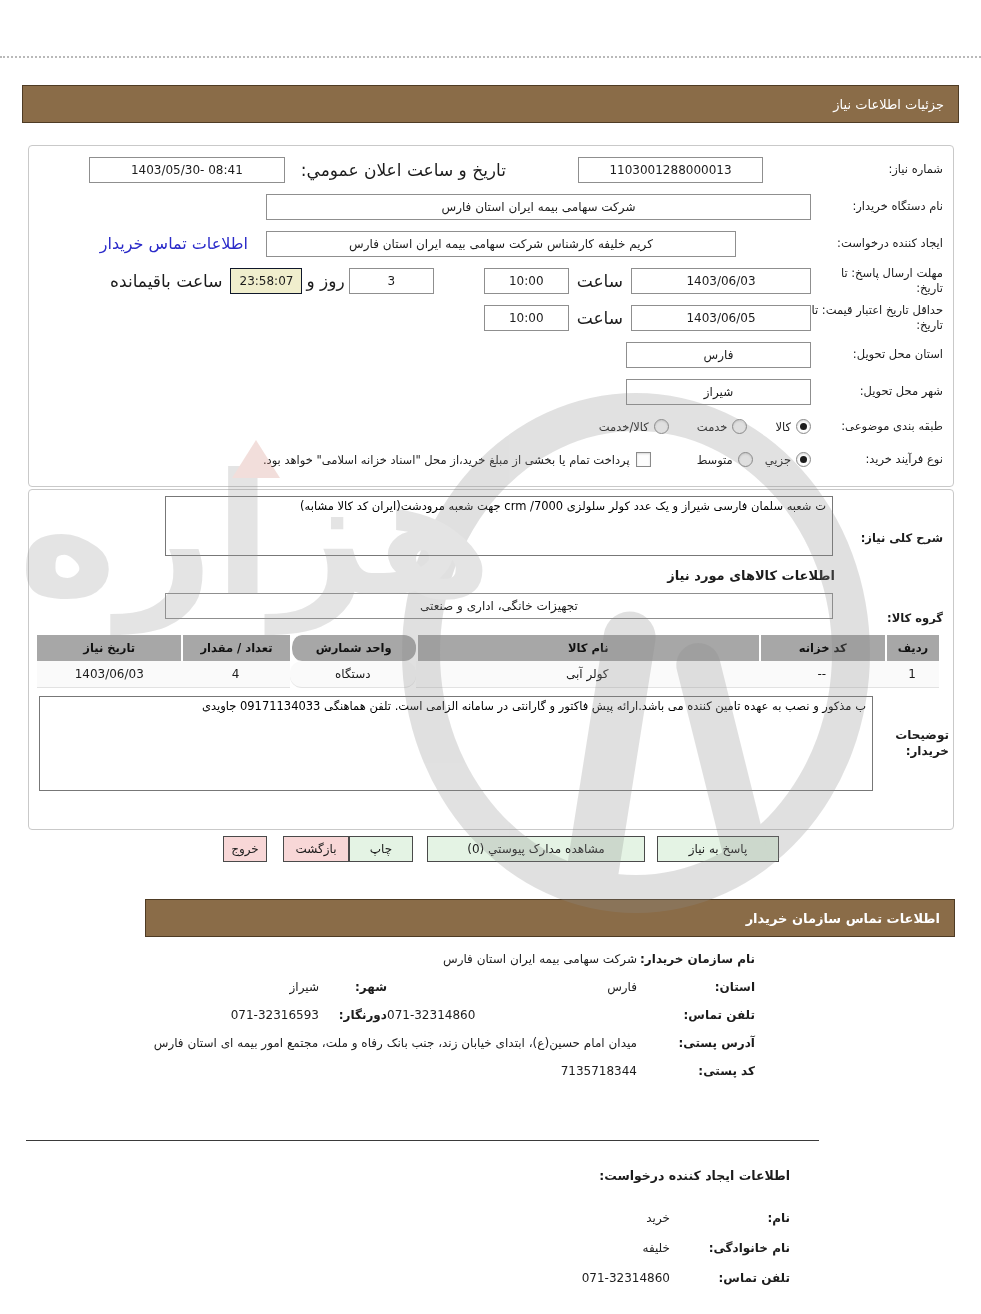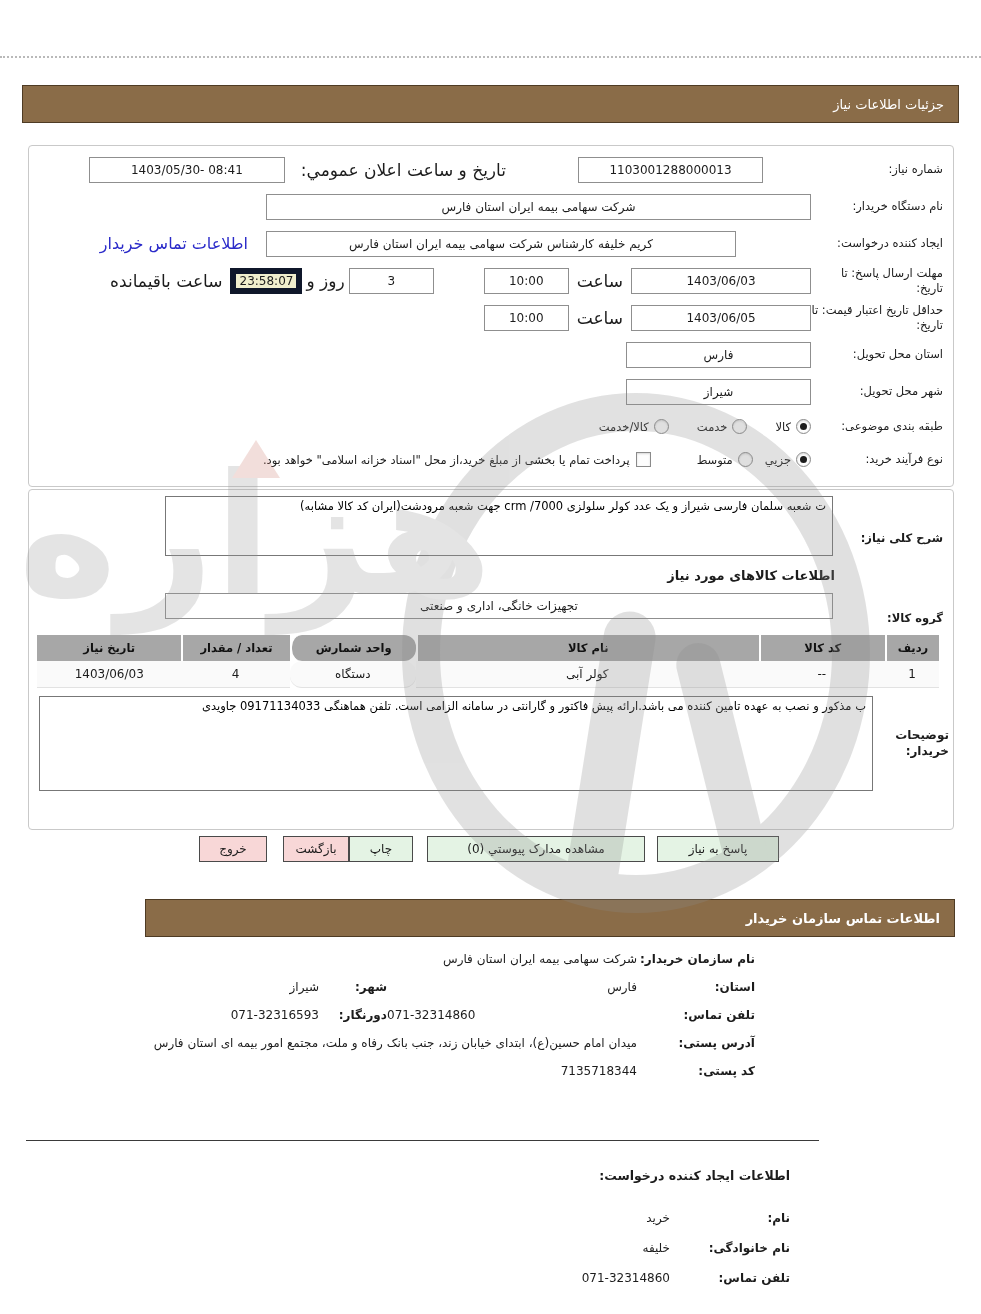--- a/index.html
+++ b/index.html
@@ -18,21 +18,21 @@
   .panelB{top:489px;height:341px;padding-top:6px;}
 
   .row{display:flex;align-items:center;min-height:37px;padding:0 10px;}
   .row.tight{min-height:33px;}
   .lbl{width:132px;text-align:right;font-size:11.5px;line-height:1.25;flex-shrink:0;}
   .lbl.b{font-weight:bold;margin-top:24px;}
   .ibox{border:1px solid #8f8f8f;background:#fff;height:26px;display:flex;align-items:center;
         justify-content:center;font-size:12px;box-sizing:border-box;flex-shrink:0;}
   .ltr{direction:ltr;unicode-bidi:embed;}
   .mini-lbl{margin:0 8px;font-size:17px;}
-  .yellow{background:#f0eecd;border:6px solid #0f172a;}
+  .yellow{background:#f0eecd;border:1px solid #0f172a;}
   .link{color:#2a2ac9;font-size:16px;cursor:pointer;margin-right:18px;}
 
   .radio{width:13px;height:13px;border:1px solid #8a8a8a;border-radius:50%;background:#fdfdfd;
          position:relative;flex-shrink:0;margin-left:5px;box-shadow:inset 0 1px 2px rgba(0,0,0,.15);}
   .radio.sel::after{content:'';position:absolute;inset:3px;background:#1c1c1c;border-radius:50%;}
   .check{width:13px;height:13px;border:1px solid #8a8a8a;background:#fdfdfd;flex-shrink:0;margin-left:6px;
          box-shadow:inset 0 1px 2px rgba(0,0,0,.15);}
   .opt-lbl{margin-left:28px;font-size:11.5px;}
 
   textarea.ta{border:1px solid #777;font-family:"DejaVu Sans",sans-serif;font-size:11.5px;
@@ -176,21 +176,21 @@
     <div class="sec-head">اطلاعات کالاهای مورد نیاز</div>
 
     <div class="row">
       <span class="lbl b" style="width:110px;">گروه کالا:</span>
       <div class="ibox" style="width:668px;">تجهیزات خانگی، اداری و صنعتی</div>
     </div>
 
     <div class="tbl">
       <div class="tr">
         <div class="th c0">ردیف</div>
-        <div class="th c1">کد کالا</div>
+        <div class="th c1">کد خزانه</div>
         <div class="th c2">نام کالا</div>
         <div class="th c3">واحد شمارش</div>
         <div class="th c4">تعداد / مقدار</div>
         <div class="th c5">تاریخ نیاز</div>
       </div>
       <div class="tr">
         <div class="td c0">1</div>
         <div class="td c1">--</div>
         <div class="td c2">کولر آبی</div>
         <div class="td c3">دستگاه</div>
@@ -204,21 +204,21 @@
       <textarea class="ta" style="width: 840px; height: 95px;">ب مذکور و نصب به عهده تامین کننده می باشد.ارائه پیش فاکتور و گارانتی در سامانه الزامی است. تلفن هماهنگی 09171134033 جاویدی</textarea>
     </div>
 
   </div>
 
   <div class="btnrow">
     <div class="btn green" style="width:122px;margin-left:12px;">پاسخ به نیاز</div>
     <div class="btn green" style="width:218px;margin-left:14px;">مشاهده مدارک پیوستي (0)</div>
     <div class="btn green" style="width:64px;">چاپ</div>
     <div class="btn pink" style="width:66px;margin-left:16px;">بازگشت</div>
-    <div class="btn pink" style="width:68px;">خروج</div>
+    <div class="btn pink" style="width:44px;">خروج</div>
   </div>
 
   <div class="bar bar2">
     <span style="font-weight:bold;">اطلاعات تماس سازمان خریدار</span>
   </div>
 
   <div class="contact">
     <div class="crow">
       <span class="clbl">نام سازمان خریدار:</span>
       <span class="cval">شرکت سهامی بیمه ایران استان فارس</span>

